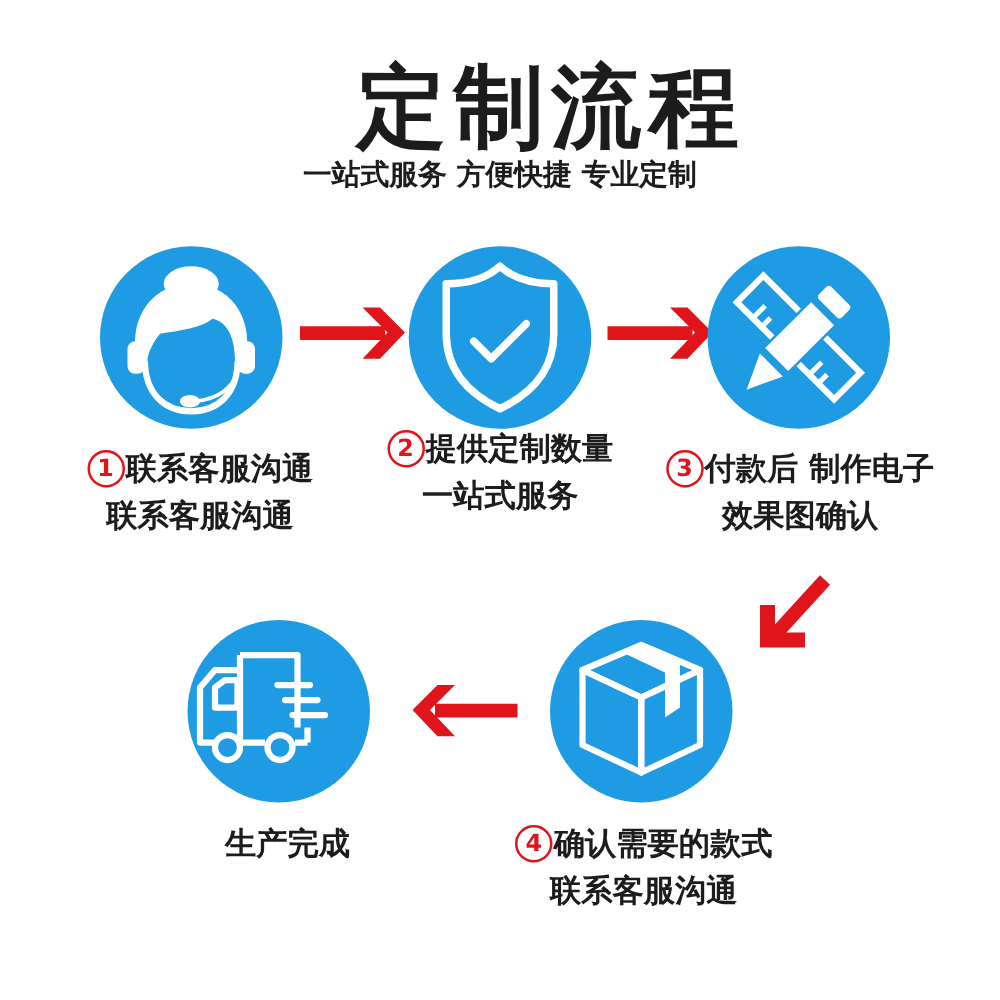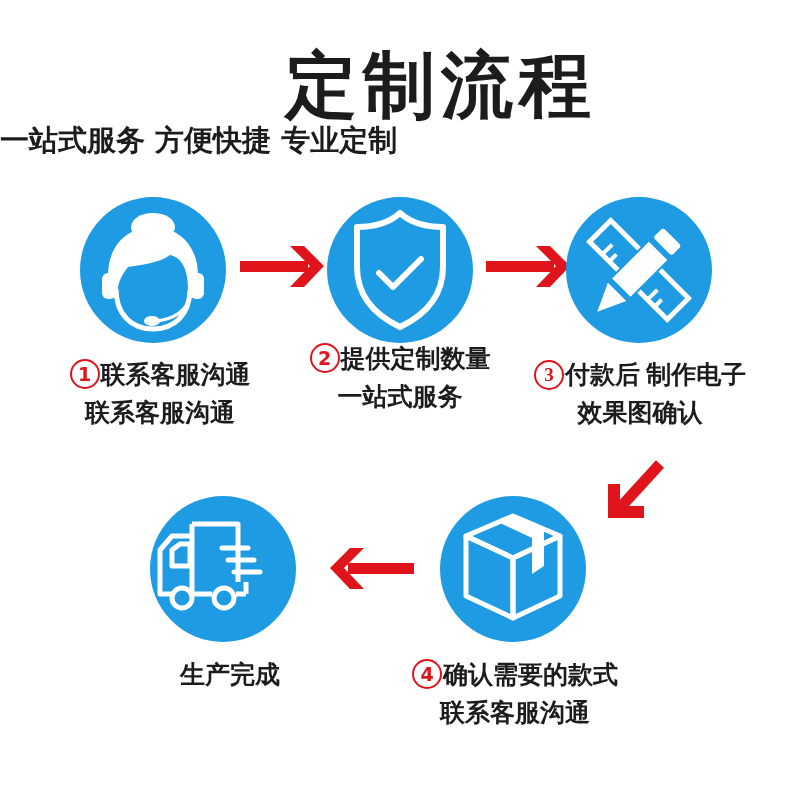--- a/index.html
+++ b/index.html
@@ -1,21 +1,21 @@
 <!DOCTYPE html>
 <html><head>
 <meta charset="utf-8">
 <style>
   html, body { margin: 0; padding: 0; background: #ffffff; }
   body { width: 800px; height: 800px; position: relative; overflow: hidden;
          font-family: "DejaVu Sans", "Liberation Sans", sans-serif; color: #1a1a1a; }
   .title { position: absolute; top: 50px; left: 0; width: 800px; text-align: center;
            font-size: 72px; font-weight: bold; letter-spacing: 6px; color: #1c1c1c; line-height: 70px; padding-left: 41px; }
-  .subtitle { position: absolute; top: 120px; left: 0; width: 800px; 
-              font-size: 29px; font-weight: bold; color: #1c1c1c; line-height: 40px; }
+  .subtitle { position: absolute; top: 120px; left: 0; width: 800px; text-align: center;
+              font-size: 23px; font-weight: bold; color: #1c1c1c; line-height: 40px; }
   .circle { position: absolute; width: 146px; height: 146px; border-radius: 50%; background: #1e9be2;
             overflow: hidden; }
   .circle svg { position: absolute; left: 0; top: 0; width: 146px; height: 146px; }
   .arrow { position: absolute; }
   .step-text { position: absolute; text-align: center; font-size: 25px; font-weight: bold;
                line-height: 38px; color: #1c1c1c; white-space: nowrap; }
   .num { color: #e0141b; display: inline-block; width: 26px; height: 26px; border: 2.5px solid #e0141b;
          border-radius: 50%; font-size: 19px; line-height: 26px; text-align: center; vertical-align: 2px;
          margin-right: 1px; box-sizing: content-box; }
 </style>
@@ -80,21 +80,21 @@
 </div>
 
 <div class="step-text" style="left:40px; top:356px; width:240px;">
   <div><span class="num">1</span><span>联系客服沟通</span></div>
   <div>联系客服沟通</div>
 </div>
 <div class="step-text" style="left:280px; top:340px; width:240px;">
   <div><span class="num">2</span><span>提供定制数量</span></div>
   <div>一站式服务</div>
 </div>
-<div class="step-text" style="left:515px; top:356px; width:250px;font-family:Liberation Serif, serif;">
+<div class="step-text" style="left:515px; top:356px; width:250px;">
   <div><span class="num">3</span><span>付款后 制作电子</span></div>
   <div>效果图确认</div>
 </div>
 
 <svg class="arrow" style="left:602px; top:458px;" width="66" height="66" viewBox="0 0 66 66">
   <line x1="58" y1="6" x2="16" y2="52" stroke="#e0141b" stroke-width="11"></line>
   <polygon points="6,26 18,26 18,48 42,48 42,60 6,60" fill="#e0141b"></polygon>
 </svg>
 
 <div class="circle" style="left:440px; top:496px;">

